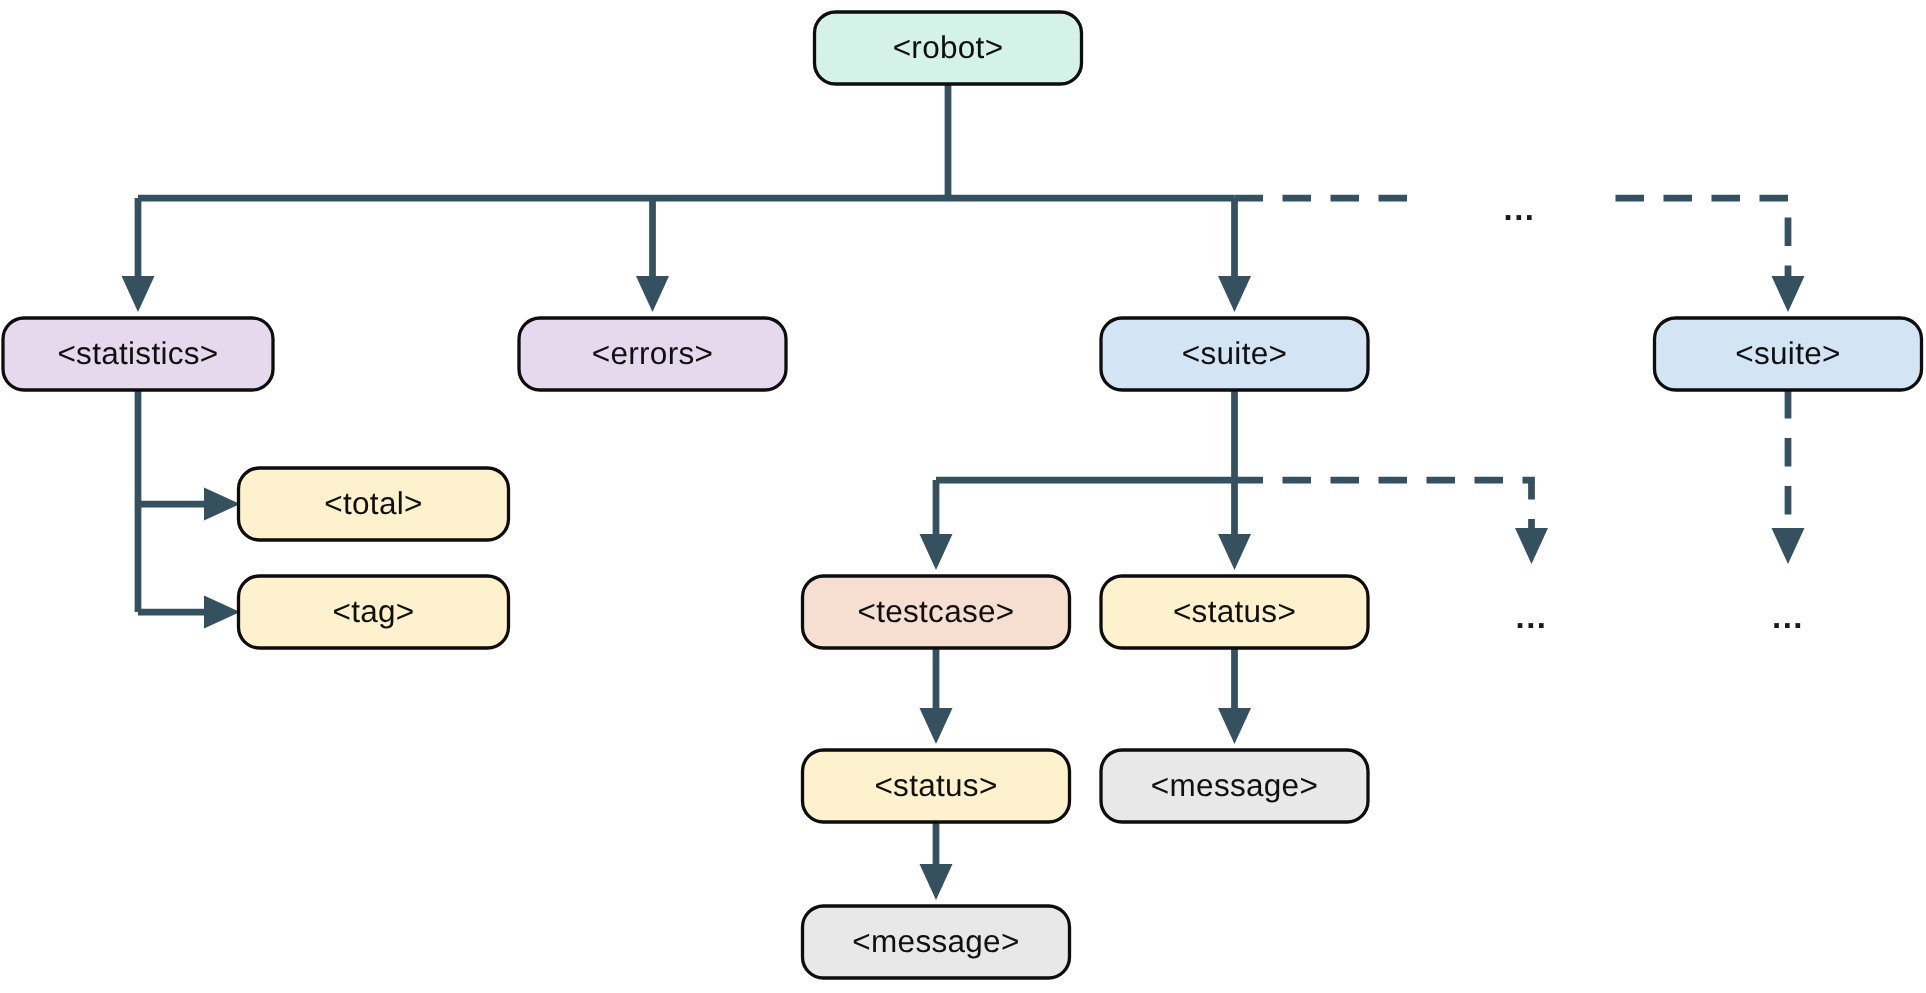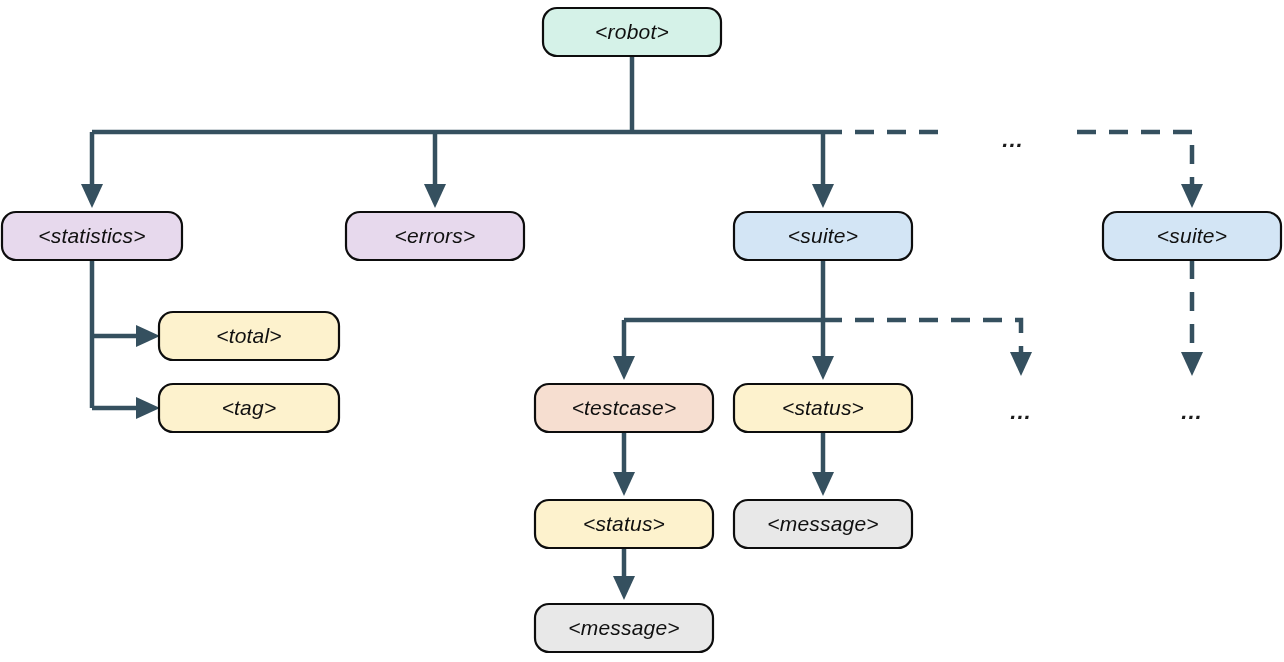--- a/index.html
+++ b/index.html
@@ -10,21 +10,20 @@
   }
   body {
     font-family: "Liberation Sans", sans-serif;
   }
   #diagram-canvas {
     position: relative;
     width: 1284px;
     height: 662px;
     background: #ffffff;
     overflow: hidden;
-    font-style: italic;
   }
   svg.flow {
     position: absolute;
     top: 0;
     left: 0;
     width: 1284px;
     height: 662px;
     display: block;
   }
   .node-rect {

